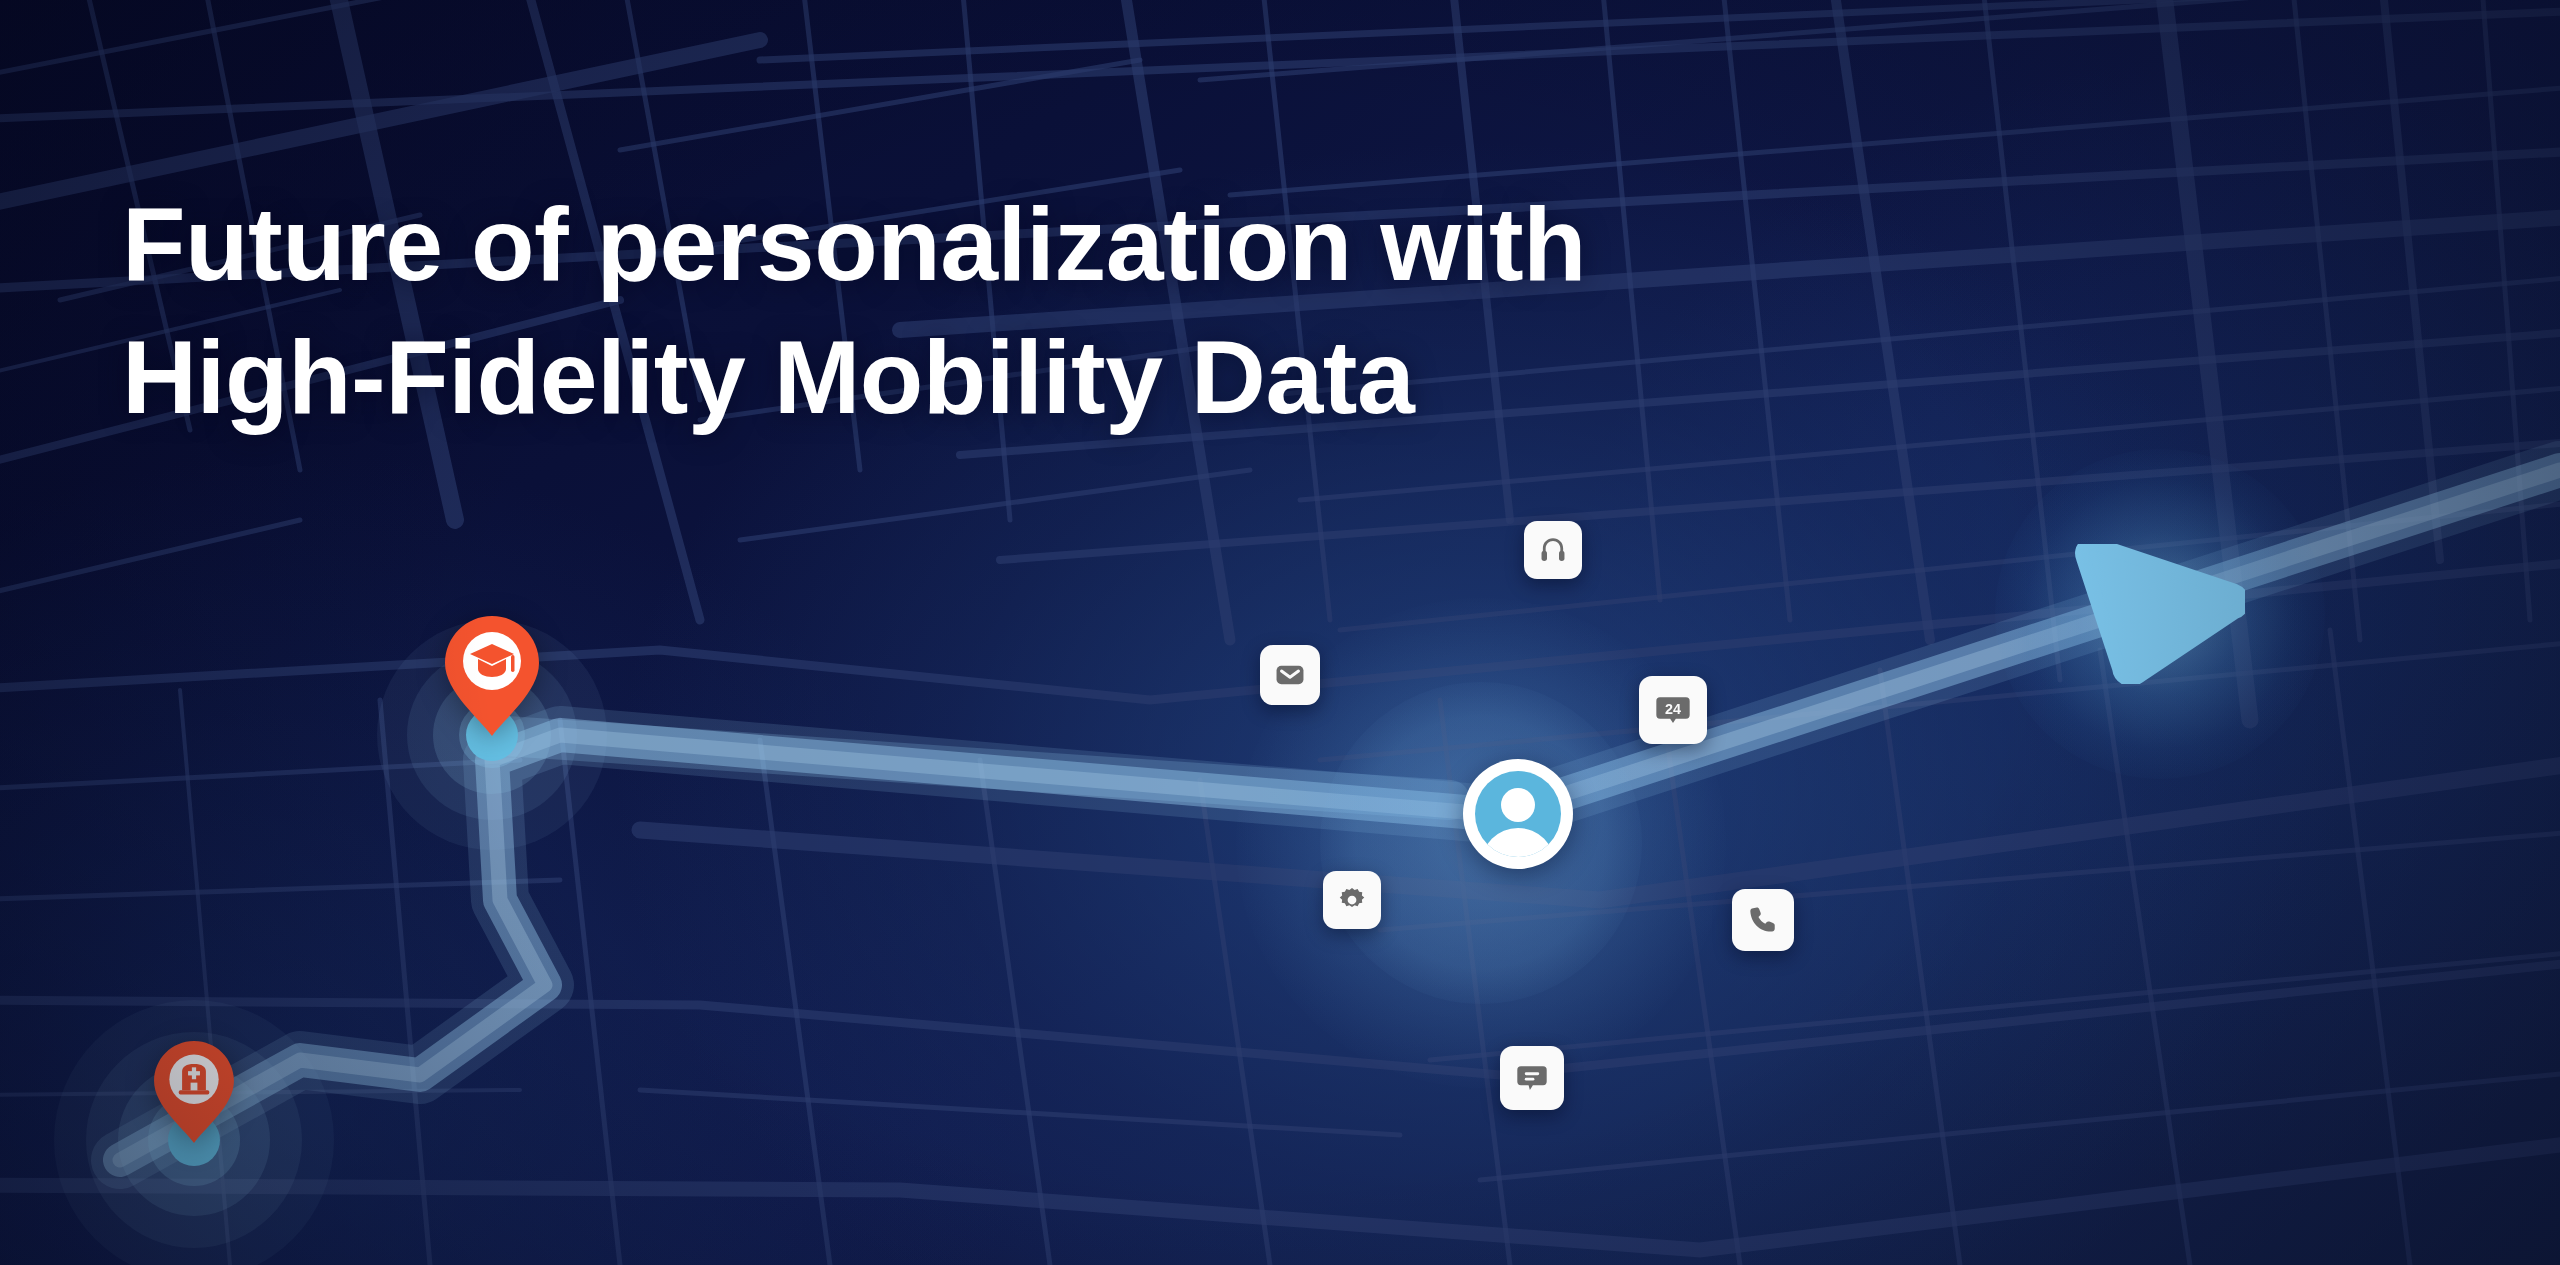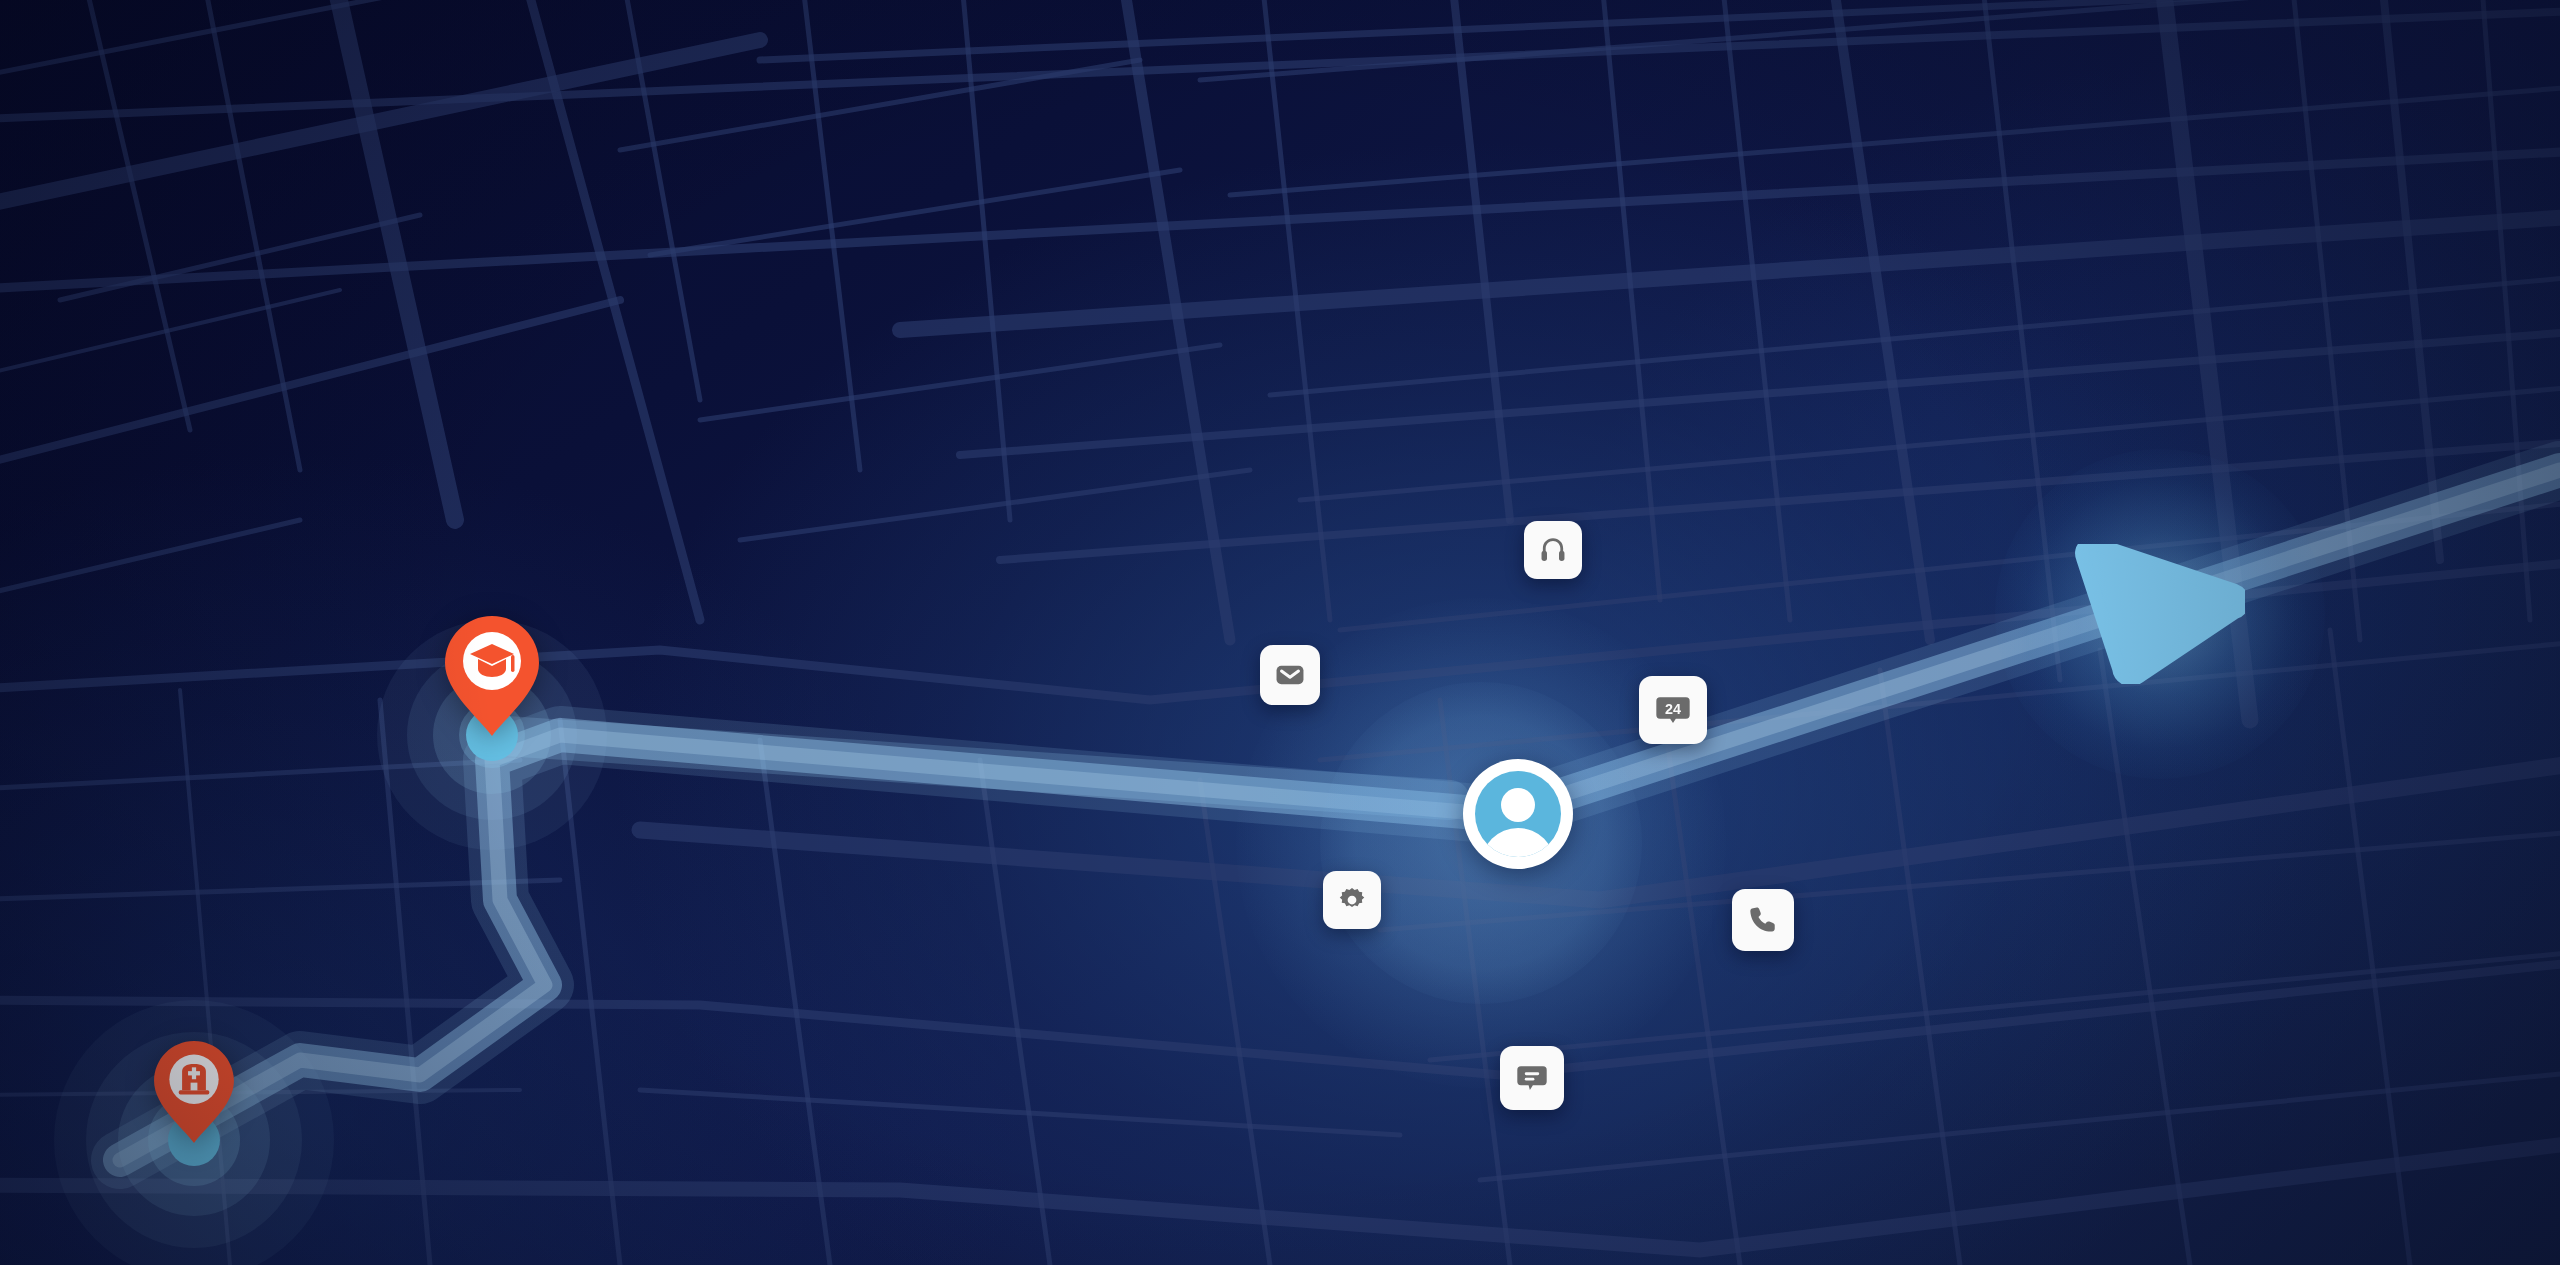--- a/index.html
+++ b/index.html
@@ -293,14 +293,16 @@
 
   <div class="navarrow" style="left:2160px;top:614px;width:0;height:0;">
     <div class="navarrow-glow"></div>
     <svg width="170" height="140" viewBox="0 0 170 140" style="position:absolute;left:50%;top:50%;transform:translate(-50%,-50%);">
       <path d="M8 14 C4 4 13 -3 23 1 L160 47 C170 51 170 65 160 68 L63 133 C54 139 45 133 44 124 Z" fill="#7dc8ee" stroke="#7dc8ee" stroke-width="14" stroke-linejoin="round"></path>
     </svg>
   </div>
 
   <div class="map-vignette"></div>
 
+  <h1 class="title">Future of personalization with
+High-Fidelity Mobility Data</h1>
 
 </div>
 
 </body></html>

